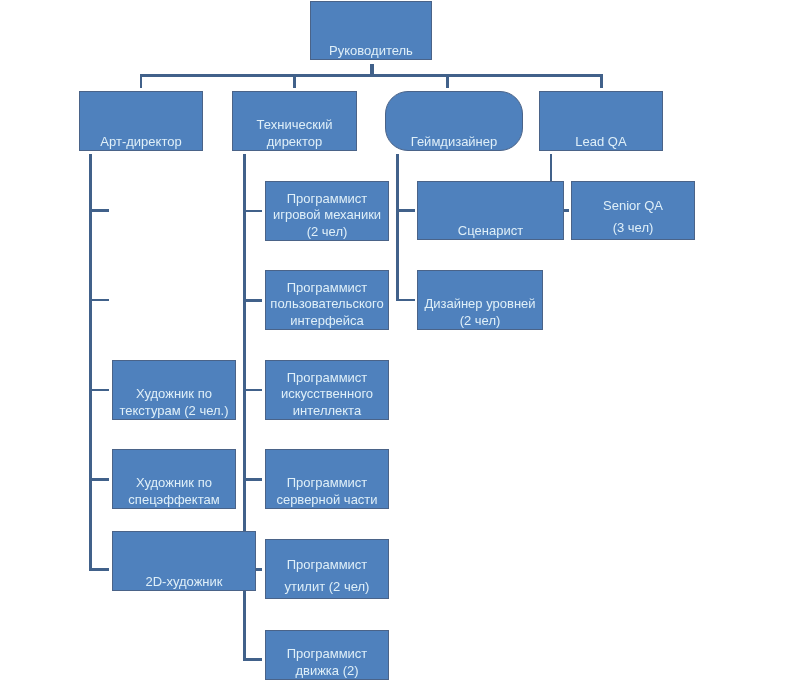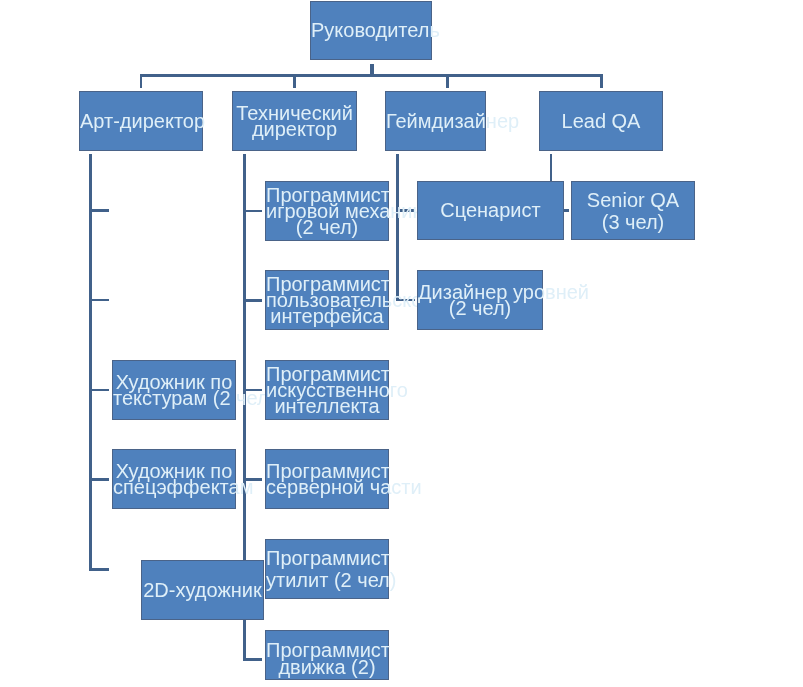--- a/index.html
+++ b/index.html
@@ -4,39 +4,39 @@
 <title>Org chart</title>
 <style>
   html,body{margin:0;padding:0;}
   body{width:803px;height:687px;background:#FFFFFF;overflow:hidden;
        font-family:"Liberation Sans",sans-serif;
        -webkit-font-smoothing:antialiased;}
   #chart{position:relative;width:803px;height:687px;background:#FFFFFF;}
 
   .node{position:absolute;background:#4F81BD;color:#DFEFF8;
         border:1px solid #4A6388;
-        display:flex;align-items:center;justify-content:center;
-        text-align:center;font-size:20px;line-height:16.3px;
+        display:flex;align-items:flex-end;justify-content:center;
+        text-align:center;font-size:13px;line-height:16.3px;
         box-sizing:border-box;}
   .node .lbl{display:block;width:100%;white-space:nowrap;}
   .conn{position:absolute;background:#41618A;}
 
   
   #n-root{left:310px;top:1px;width:122px;height:59px;}
   
   #n-art {left:79px; top:91px;width:124px;height:60px;}
   #n-tech{left:232px;top:91px;width:125px;height:60px;}
-  #n-gd  {left:385px;top:91px;width:101px;height:60px;}
+  #n-gd  {left:385px;top:91px;width:138px;height:60px;border-radius:23px;}
   #n-qa  {left:539px;top:91px;width:124px;height:60px;}
   
   #n-art1{left:112px;top:181px;width:124px;height:59px;}
   #n-art2{left:112px;top:270px;width:124px;height:60px;}
   #n-art3{left:112px;top:360px;width:124px;height:60px;}
   #n-art4{left:112px;top:449px;width:124px;height:60px;}
-  #n-art5{left:112px;top:560px;width:123px;height:60px;margin-left:29px;}
+  #n-art5{left:112px;top:531px;width:144px;height:60px;}
   
   #n-t1{left:265px;top:181px;width:124px;height:60px;}
   #n-t2{left:265px;top:270px;width:124px;height:60px;}
   #n-t3{left:265px;top:360px;width:124px;height:60px;}
   #n-t4{left:265px;top:449px;width:124px;height:60px;}
   #n-t5{left:265px;top:539px;width:124px;height:60px;line-height:22px;}
   #n-t6{left:265px;top:630px;width:124px;height:50px;padding-top:7px;}
   
   #n-g1{left:417px;top:181px;width:147px;height:59px;}
   #n-g2{left:417px;top:270px;width:126px;height:60px;}

